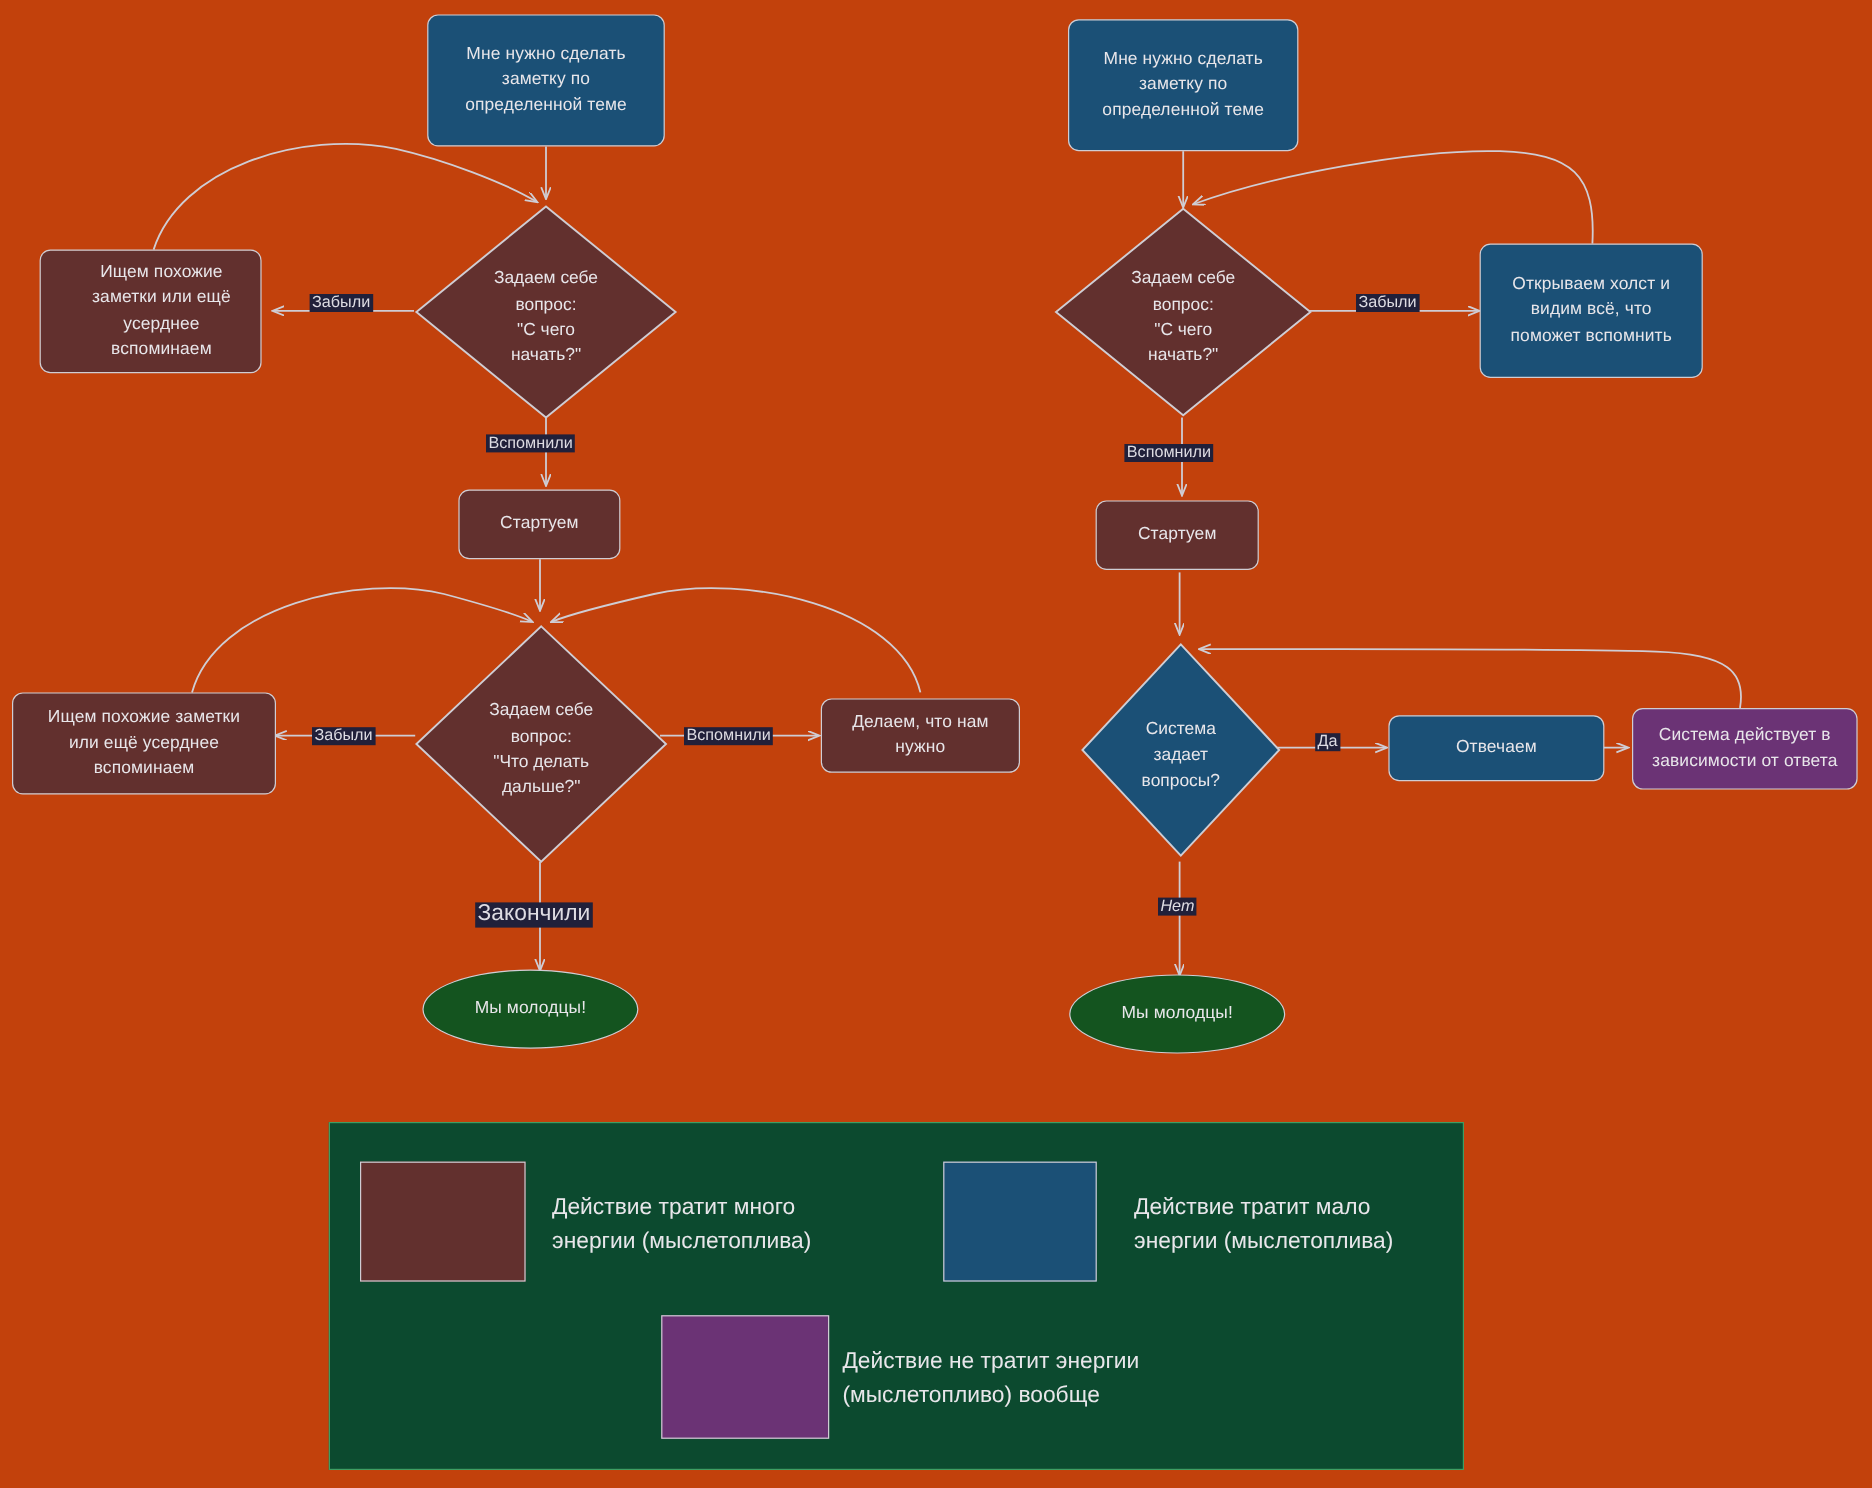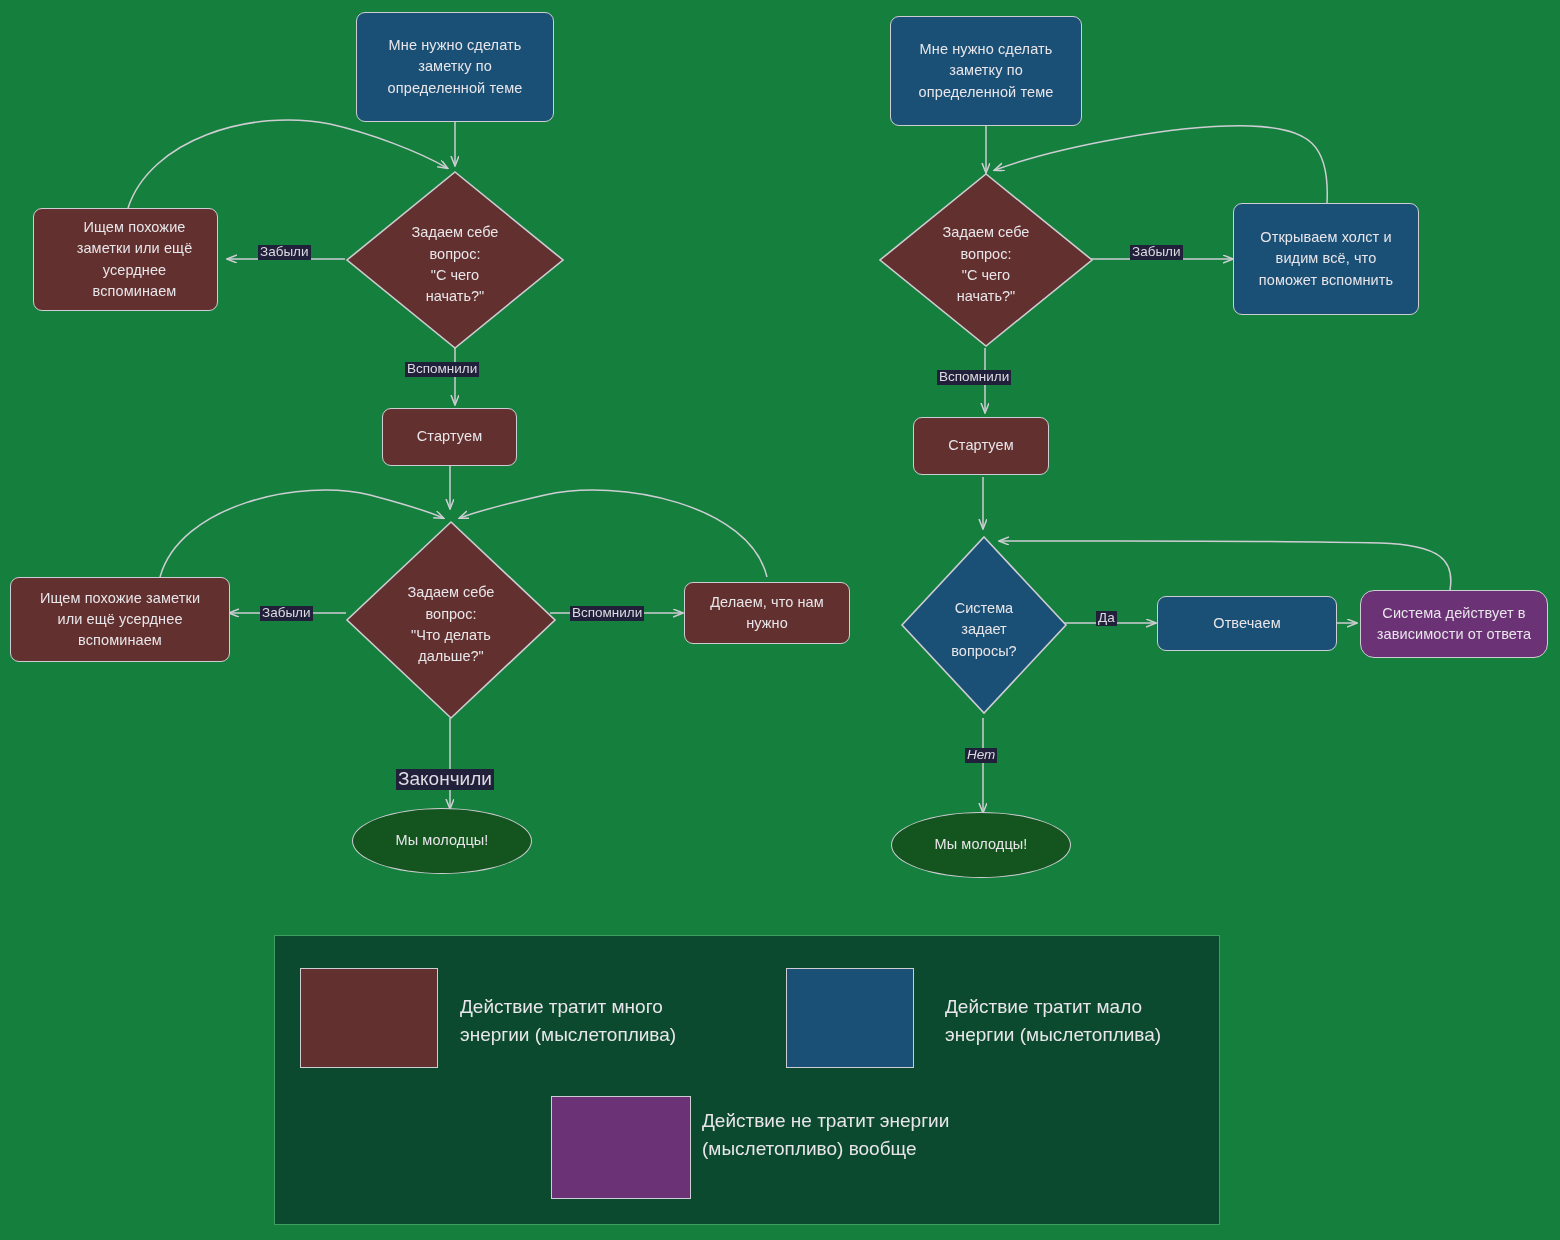--- a/index.html
+++ b/index.html
@@ -4,21 +4,21 @@
 <style>
   html, body {
     margin: 0;
     padding: 0;
     background: #21203a;
   }
   #stage {
     position: relative;
     width: 1560px;
     height: 1240px;
-    background: #15803d;
+    background: #c2410c;
     overflow: hidden;
     font-family: "Liberation Sans", sans-serif;
   }
   #edges {
     position: absolute;
     left: 0; top: 0;
     width: 1560px;
     height: 1240px;
     pointer-events: none;
   }
@@ -34,21 +34,21 @@
     line-height: 1.45;
     letter-spacing: 0.1px;
     padding: 4px 8px;
   }
   .rect {
     border-radius: 9px;
     border: 1.4px solid #cfcdd4;
   }
   .brown { background: #62302e; }
   .blue  { background: #1b5076; }
-  .purple{ background: #6b3375; border-radius: 14px; }
+  .purple{ background: #6b3375; }
   .green-ellipse {
     background: #14541f;
     border: 1.4px solid #cfcdd4;
     border-radius: 50%;
   }
   .diamond-wrap {
     position: absolute;
     display: flex;
     align-items: center;
     justify-content: center;
@@ -73,21 +73,20 @@
     position: absolute;
     color: #dedce3;
     font-size: 13.5px;
     white-space: nowrap;
     background: #21203a;
     padding: 0 2px;
     line-height: 1.1;
   }
   .edge-label.big {
     font-size: 19px;
-    margin-top: 17px;
   }
   .legend {
     position: absolute;
     background: #0c4a2f;
     border: 1.6px solid #3f9d63;
     box-sizing: border-box;
   }
   .swatch {
     position: absolute;
     border: 1.4px solid #cfcdd4;
@@ -258,17 +257,17 @@
 
     <div class="swatch" style="left:25px; top:32px; width:138px; height:100px; background:#62302e;"></div>
     <div class="legend-text" style="left:185px; top:57px; white-space:pre-line;">Действие тратит много
 энергии (мыслетоплива)</div>
 
     <div class="swatch" style="left:511px; top:32px; width:128px; height:100px; background:#1b5076;"></div>
     <div class="legend-text" style="left:670px; top:57px; white-space:pre-line;">Действие тратит мало
 энергии (мыслетоплива)</div>
 
     <div class="swatch" style="left:276px; top:160px; width:140px; height:103px; background:#6b3375;"></div>
-    <div class="legend-text" style="left:427px; top:171px; white-space:pre-line;">Действие не тратит энергии
+    <div class="legend-text" style="left:427px; top:185px; white-space:pre-line;">Действие не тратит энергии
 (мыслетопливо) вообще</div>
   </div>
 
 </div>
 
 </body></html>

